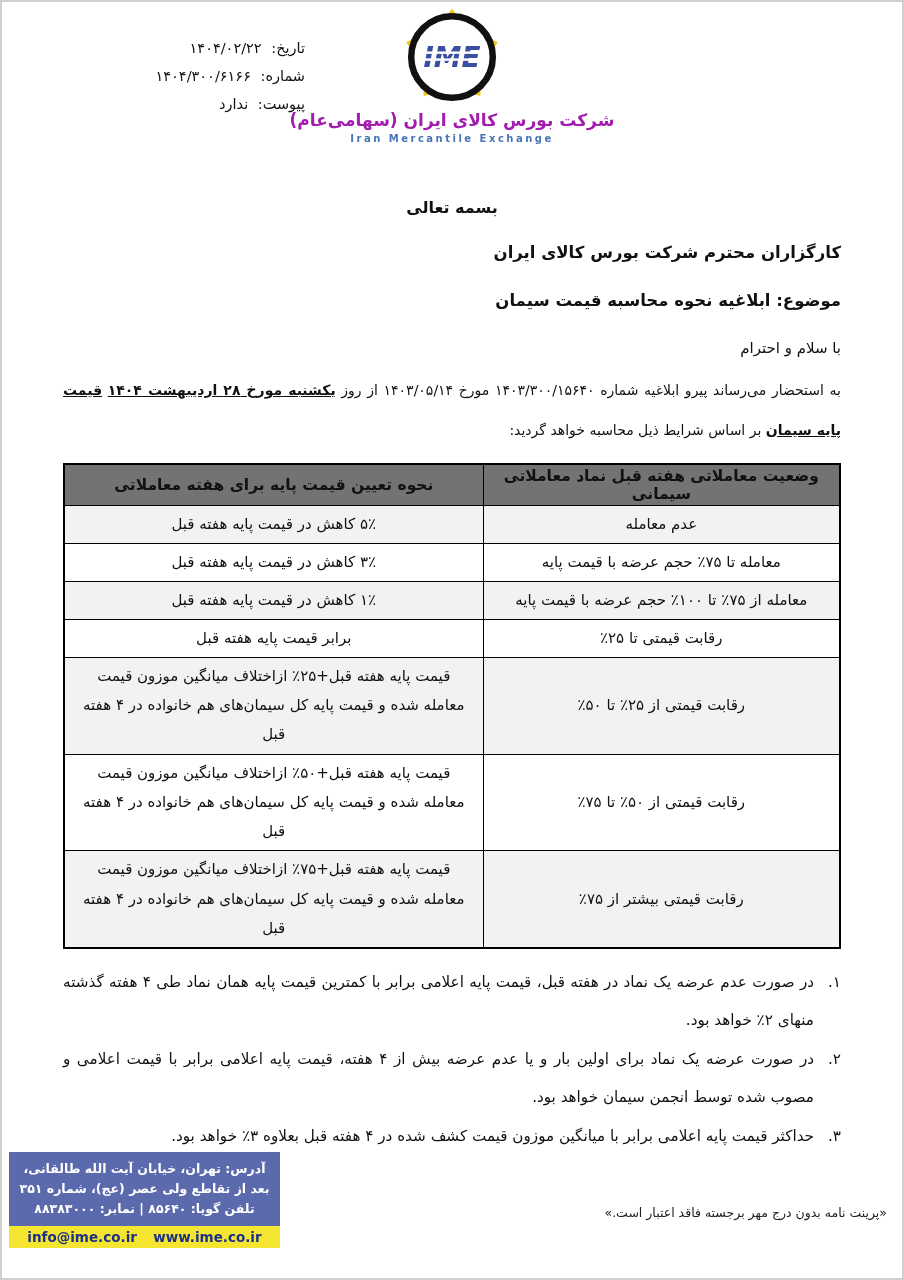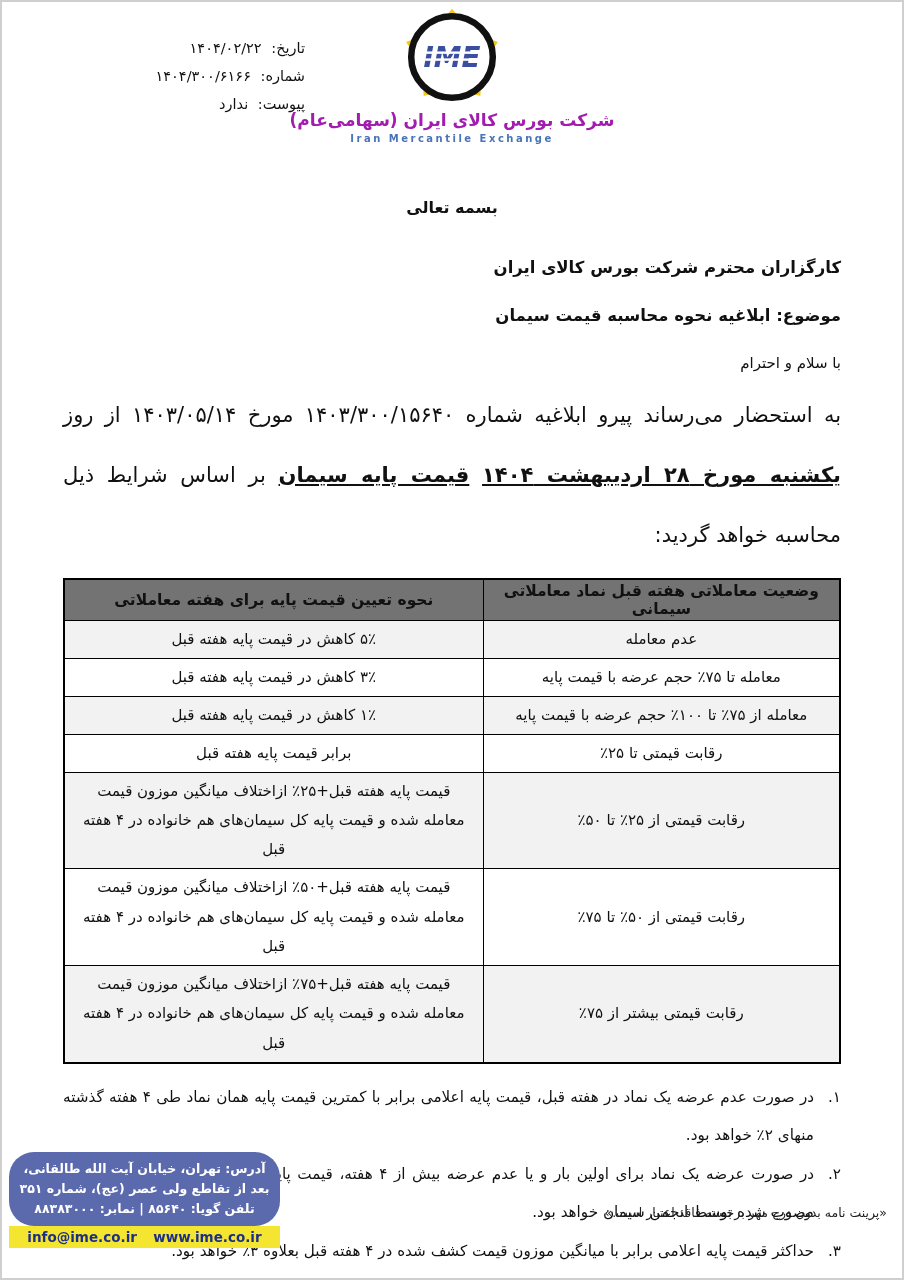--- a/index.html
+++ b/index.html
@@ -14,44 +14,44 @@
   .meta-line { margin-bottom:12px; white-space:nowrap; }
   .meta-line .lbl { font-weight:normal; }
   .meta-line .val { margin-right:5px; }
   
   .logo-block { position:absolute; top:4px; left:50%; transform:translateX(-50%); width:340px; text-align:center; }
   .logo-svg { display:block; margin:0 auto; }
   .logo-fa { color:#a21caf; font-weight:bold; font-size:17px; margin-top:2px; }
   .logo-en { color:#4a74b8; font-size:10px; font-weight:bold; letter-spacing:2.5px; margin-top:3px; }
   .bismillah { position:absolute; top:196px; left:0; width:100%; text-align:center; font-weight:bold; font-size:16px; }
   
-  .content { position:absolute; top:241px; right:61px; left:61px;margin-top:15px; }
+  .content { position:absolute; top:241px; right:61px; left:61px; }
   .addressee { font-weight:bold; font-size:16.5px; margin-bottom:29px; }
   .subject   { font-weight:bold; font-size:16.5px; margin-bottom:29px; }
   .salutation{ font-size:15px; margin-bottom:14px; }
-  .intro { font-size:21px; line-height:2.85; text-align:justify; margin-bottom:12px; }
+  .intro { font-size:14px; line-height:2.85; text-align:justify; margin-bottom:12px; }
   .intro .bu { font-weight:bold; text-decoration:underline; }
   
   table.main-table { width:100%; border-collapse:collapse; border:2px solid #000; }
   .main-table th, .main-table td { border:1px solid #000; text-align:center; vertical-align:middle; }
   .main-table th { font-size:15.5px; font-weight:bold; height:38px; padding:2px 12px; background:#737373; }
   .main-table td { font-size:15px; height:38px; padding:2px 12px; }
   .main-table tr.tall td { height:77px; line-height:1.95; padding:4px 14px; }
   .main-table tbody tr:nth-child(odd) { background:#f2f2f2; }
   .col-status { width:46%; }
   .col-method { width:54%; }
   
   .notes { margin-top:14px; font-size:15.2px; }
   .note { display:flex; line-height:2.5; margin-bottom:1px; }
   .note-num { flex:0 0 auto; margin-left:14px; }
   .note-text { flex:1 1 auto; text-align:justify; }
   
   .footer-left { position:absolute; left:7px; bottom:30px; width:271px; }
   .footer-address { background:#5b69ad; color:#ffffff; font-weight:bold; font-size:12.5px;
-                    line-height:1.6; text-align:center; padding:7px 8px;border-radius:25px; }
+                    line-height:1.6; text-align:center; padding:7px 8px; }
   .footer-links { background:#f4e531; direction:ltr; display:flex; justify-content:space-evenly;
                   align-items:center; padding:3px 2px; }
   .footer-links span { color:#1c2f87; font-weight:bold; font-size:13.5px; }
   .stamp-note { position:absolute; right:15px; bottom:58px; font-size:12.5px; color:#222; }
 </style>
 </head>
 <body>
 
 <div class="page">
 

